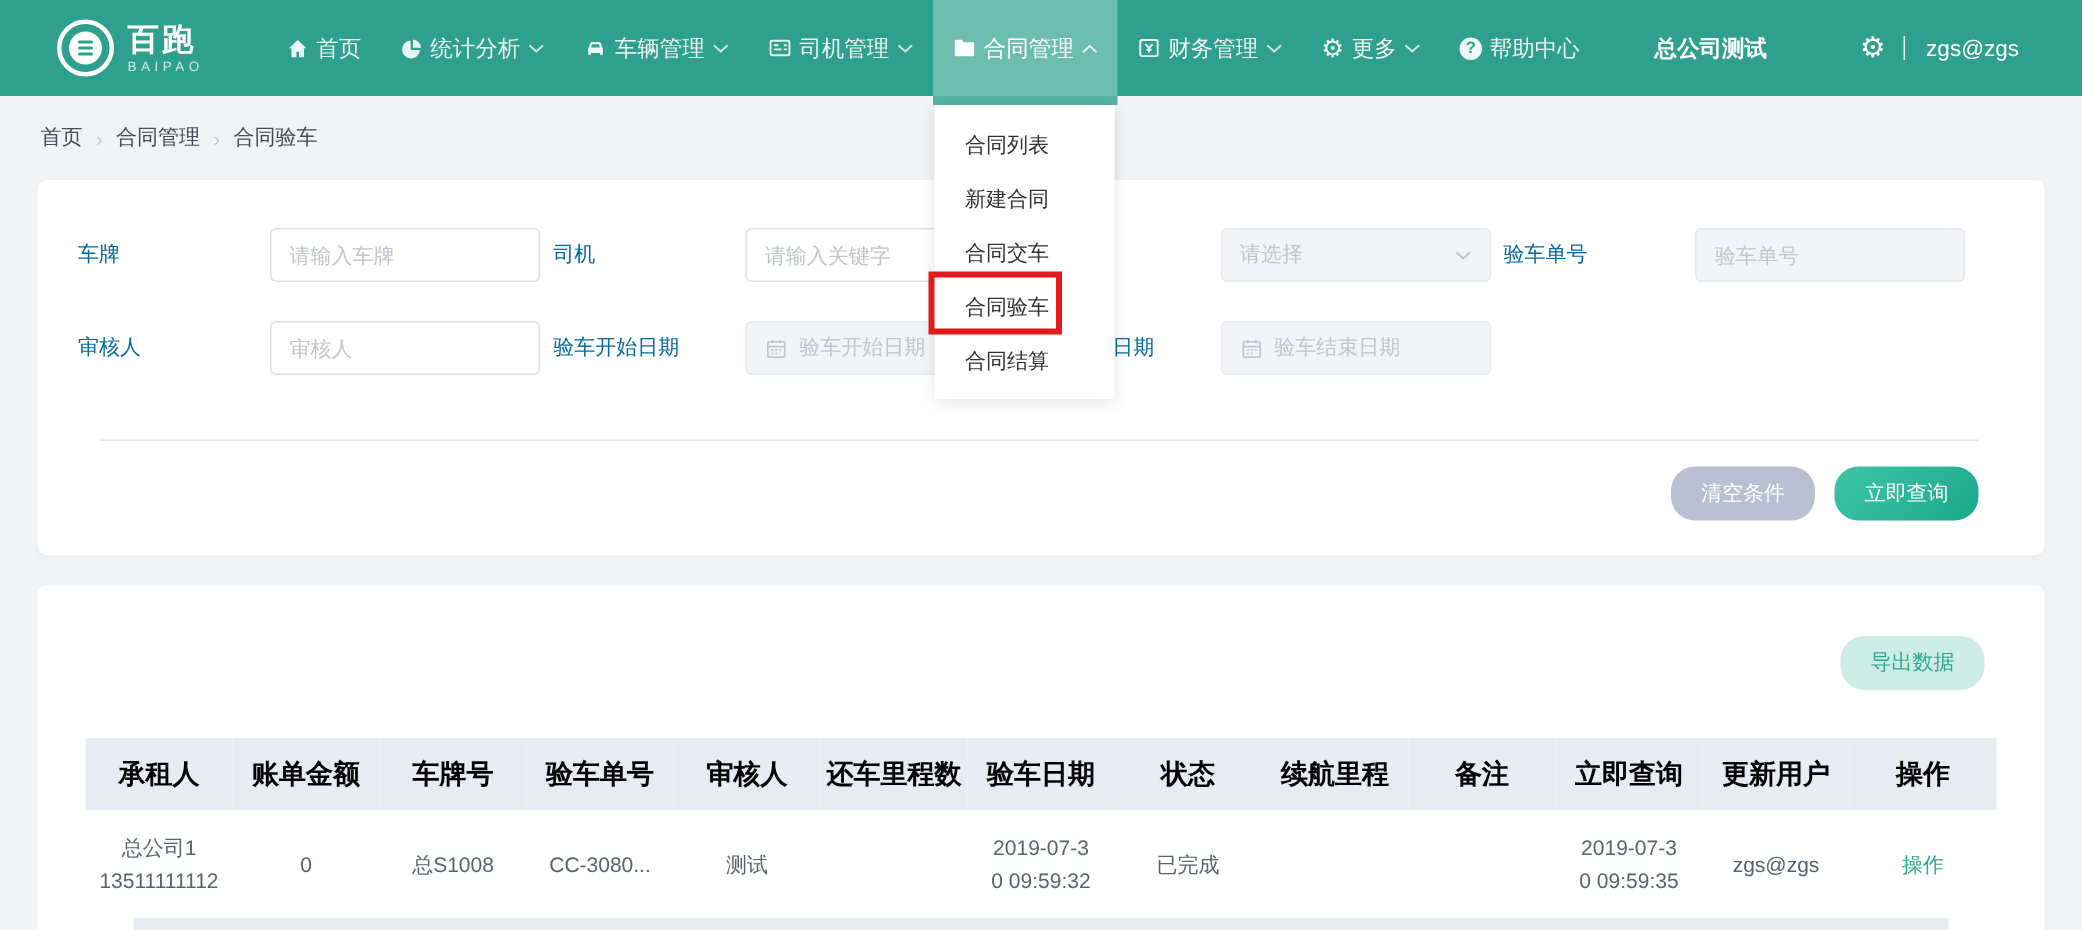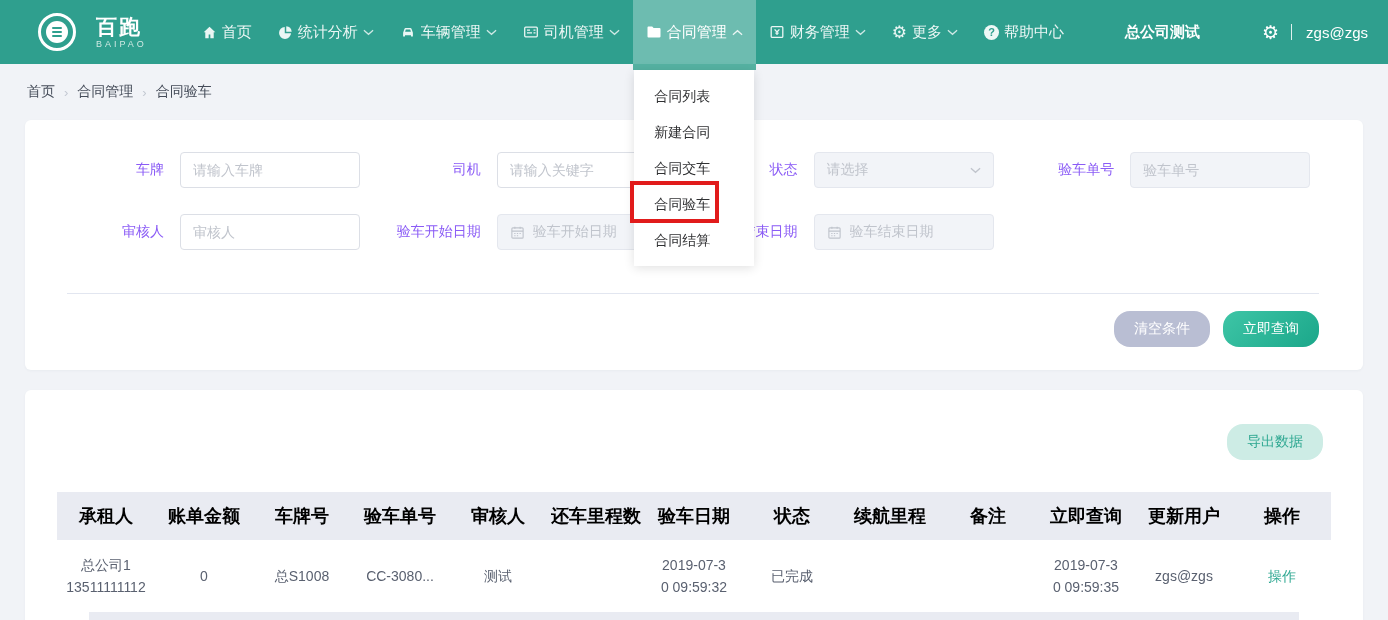--- a/index.html
+++ b/index.html
@@ -7,52 +7,52 @@
   body {
     font-family:"Liberation Sans","DejaVu Sans",sans-serif;
     background:#f1f3f7; color:#5a6170; font-size:14px;
   }
   
   .navbar { height:64px; background:#2f9f8e; display:flex; align-items:center; position:relative; z-index:20; }
   .brand { display:flex; align-items:center; margin-left:38px; cursor:pointer; }
   .logo-mark { width:38px; height:38px; border:3px solid #fff; border-radius:50%; display:flex; align-items:center; justify-content:center; }
   .logo-core { width:22px; height:22px; background:#fff; border-radius:50%; display:flex; flex-direction:column; align-items:center; justify-content:center; gap:2px; }
   .logo-core i { display:block; width:10px; height:2px; background:#2f9f8e; border-radius:1px; }
-  .brand-text { margin-left:20px; display:flex; flex-direction:column; line-height:1; }
+  .brand-text { margin-left:9px; display:flex; flex-direction:column; line-height:1; }
   .brand-title { color:#fff; font-size:21px; font-weight:bold; letter-spacing:2px; }
   .brand-sub { color:#cfe9e3; font-size:9px; letter-spacing:3px; margin-top:3px; }
   .nav-menu { display:flex; align-items:stretch; height:64px; margin-left:42px; }
   .nav-item { display:flex; align-items:center; padding:0 13px; color:rgba(255,255,255,.9); cursor:pointer; position:relative; font-size:15px; }
   .nav-item .nav-icon { display:inline-flex; margin-right:5px; align-items:center; }
   .nav-item .nav-chevron { display:inline-flex; margin-left:5px; align-items:center; opacity:.85; }
   .nav-item.active { background:rgba(255,255,255,.3); color:#fff; box-shadow:0 6px 0 #55b2a2; }
   .gear-glyph { font-size:17px; line-height:1; }
   .help-badge { width:15px; height:15px; border-radius:50%; background:rgba(255,255,255,.92); color:#2f9f8e; font-size:11px; font-weight:bold; display:inline-flex; align-items:center; justify-content:center; }
-  .nav-right { margin-left:auto; margin-right:20px; display:flex; align-items:center; color:#fff; }
+  .nav-right { margin-left:auto; margin-right:42px; display:flex; align-items:center; color:#fff; }
   .nav-company { font-weight:bold; font-size:15px; margin-right:62px; cursor:pointer; }
   .nav-gear { display:inline-flex; cursor:pointer; font-size:19px; }
   .nav-sep { width:1px; height:16px; background:rgba(255,255,255,.85); margin:0 14px 0 12px; }
   .nav-user { font-size:15px; cursor:pointer; }
   
   .dropdown { position:absolute; top:calc(100% + 6px); left:50%; transform:translateX(-50%); width:120px; background:#fff; padding:8px 0; box-shadow:0 2px 10px rgba(0,0,0,.12); z-index:30; }
   .dropdown-item { height:36px; line-height:36px; padding-left:20px; color:#303133; font-size:14px; cursor:pointer; }
   .red-box { position:absolute; left:-4px; top:111px; width:89px; height:42px; border:4px solid #e11b1b; pointer-events:none; }
   
   .breadcrumb { height:56px; display:flex; align-items:center; padding-left:27px; font-size:14px; }
   .crumb { color:#454c59; cursor:pointer; }
   .crumb.last { cursor:default; }
   .crumb-sep { color:#c3c8d2; margin:0 9px; font-size:13px; }
   
   .card { background:#fff; border-radius:6px; margin:0 25px; box-shadow:0 1px 3px rgba(30,40,80,.04); }
   .filter-card { padding-bottom:23px; position:relative; z-index:5; }
   .filter-row { display:grid; grid-template-columns:repeat(4,1fr); padding:0 44px 0 27px; }
   .filter-row.r1 { padding-top:32px; }
   .filter-row.r2 { padding-top:26px; }
   .field { display:flex; align-items:center; }
-  .field-label { flex:0 0 112px; text-align:right; margin-right:16px; color:#8b5cf6; }
+  .field-label { flex:0 0 112px; text-align:left; margin-right:16px; color:#0369a1; }
   .input { width:180px; height:36px; border:1px solid #dcdfe6; border-radius:4px; background:#fff; padding:0 12px; font-size:14px; color:#5a6170; font-family:inherit; display:flex; align-items:center; }
   input.input::placeholder { color:#c0c4cc; }
   .input.muted { background:#f2f4f8; border-color:#e4e7ee; }
   .input .ph { color:#c0c4cc; flex:1 1 auto; overflow:hidden; white-space:nowrap; }
   .input .cal { display:inline-flex; color:#c0c4cc; margin-right:8px; flex:0 0 auto; }
   .input .sel-arrow { display:inline-flex; color:#c0c4cc; margin-left:6px; flex:0 0 auto; }
   .filter-divider { border:0; border-top:1px solid #e2e6f0; margin:43px 44px 0 42px; }
   .filter-actions { display:flex; justify-content:flex-end; gap:13px; margin-top:17px; padding-right:44px; }
   .btn { height:36px; min-width:96px; border:none; border-radius:16px; font-size:14px; font-family:inherit; cursor:pointer; padding:0 18px; }
   .btn-clear { background:#b9bed3; color:#fff; }

